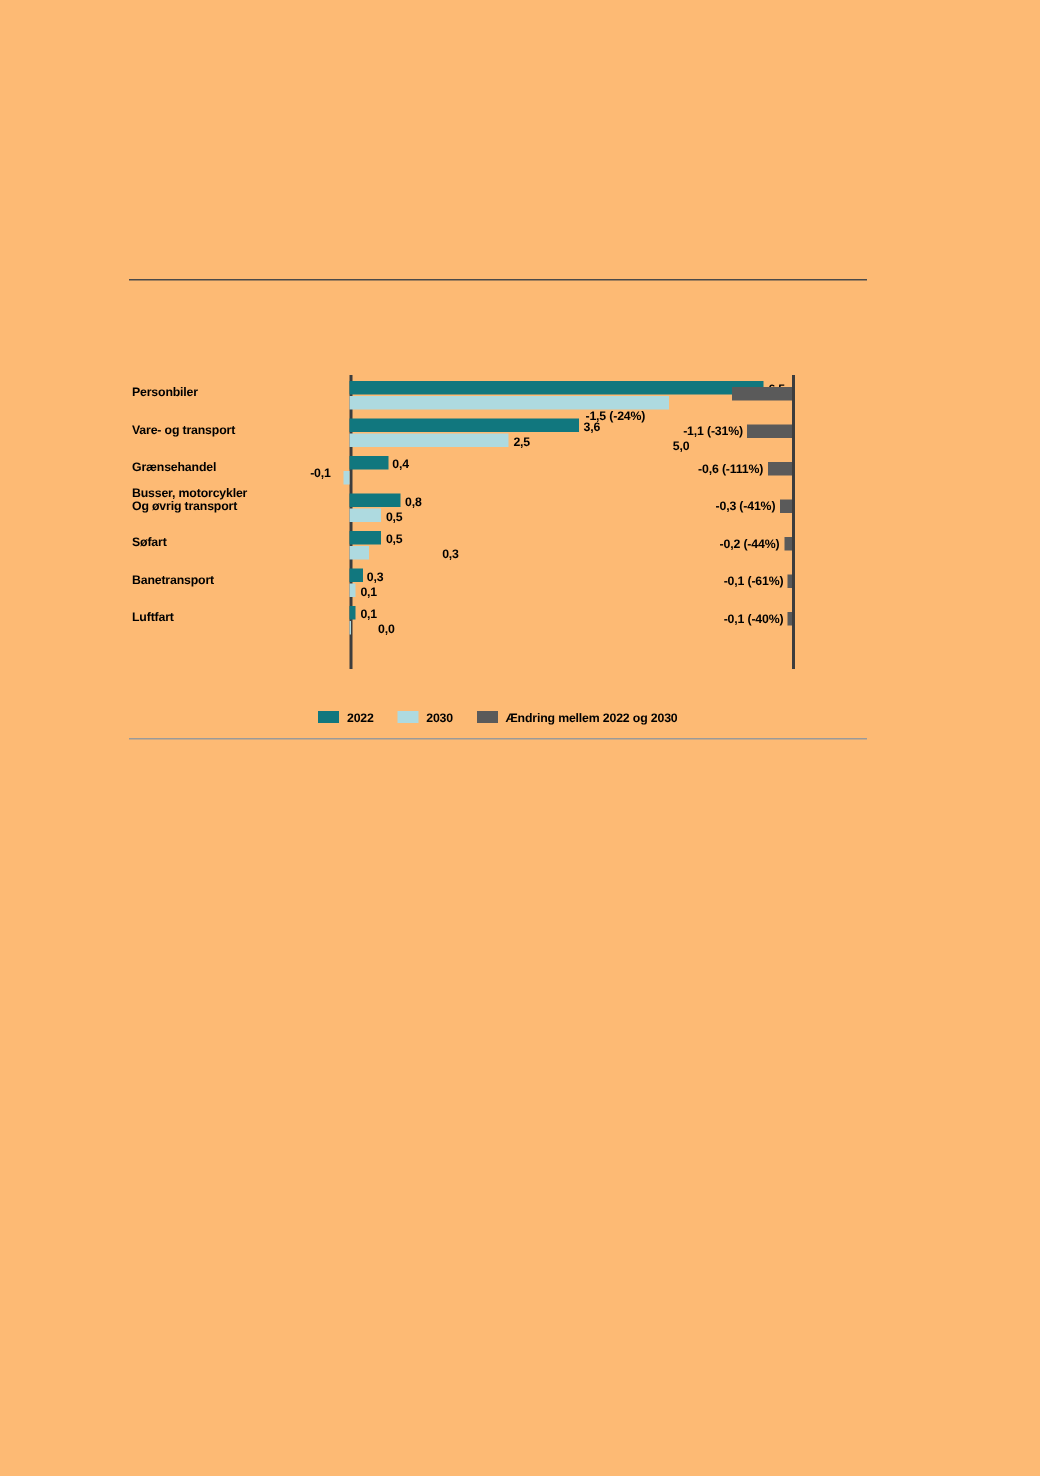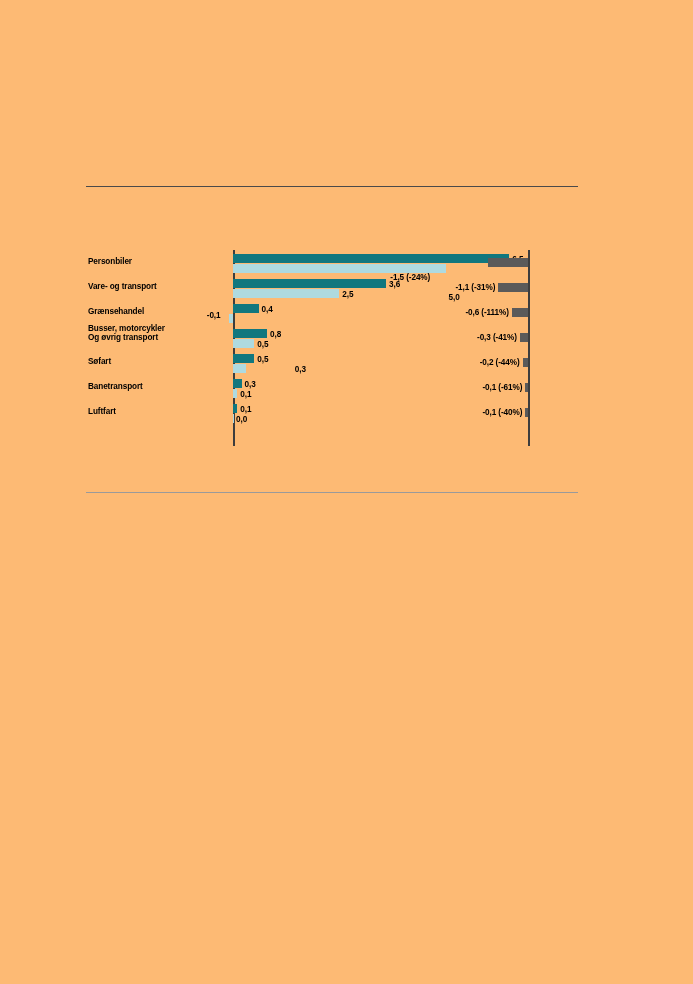--- a/index.html
+++ b/index.html
@@ -220,22 +220,37 @@
         <div class="bar change" style="top: 132.5px; height: 9px; background: rgb(90, 90, 90); left: 439.3px; width: 2.7px;"></div>
         <div class="change-val" style="top: 133px; left: 250px; width: 186.3px;">-0,1 (-61%)</div>
       </div>
       <div class="row" style="top: 0px;">
         <div class="cat-label" style="top: 157px;">
           <div>Luftfart</div>
         </div>
         <div class="bar y2022" style="top: 154px; background: rgb(17, 119, 126); left: 147px; width: 4.25px;"></div>
         <div class="bar-val" style="top: 154.5px; left: 154.25px;">0,1</div>
         <div class="bar y2030" style="top: 164px; background: rgb(174, 218, 224); left: 147px; width: 0.6px;"></div>
-        <div class="bar-val" style="top: 164.5px; left: 150px;">0,0</div>
+        <div class="bar-val" style="top: 164.5px; left: 166px;">0,0</div>
         <div class="bar change" style="top: 157.5px; height: 9px; background: rgb(90, 90, 90); left: 439.3px; width: 2.7px;"></div>
         <div class="change-val" style="top: 158px; left: 250px; width: 186.3px;">-0,1 (-40%)</div>
       </div>
     </div>
 
+  <div id="legend">
+
+  <div class="legend-item">
+        <span class="legend-swatch" style="background: rgb(17, 119, 126);"></span>
+        <span class="legend-text">2022</span>
+      </div>
+      <div class="legend-item">
+        <span class="legend-swatch" style="background: rgb(174, 218, 224);"></span>
+        <span class="legend-text">2030</span>
+      </div>
+      <div class="legend-item">
+        <span class="legend-swatch" style="background: rgb(90, 90, 90);"></span>
+        <span class="legend-text">Ændring mellem 2022 og 2030</span>
+      </div>
+    </div>
 
   <div class="rule-bottom"></div>
 
 </div>
 
 </body></html>

